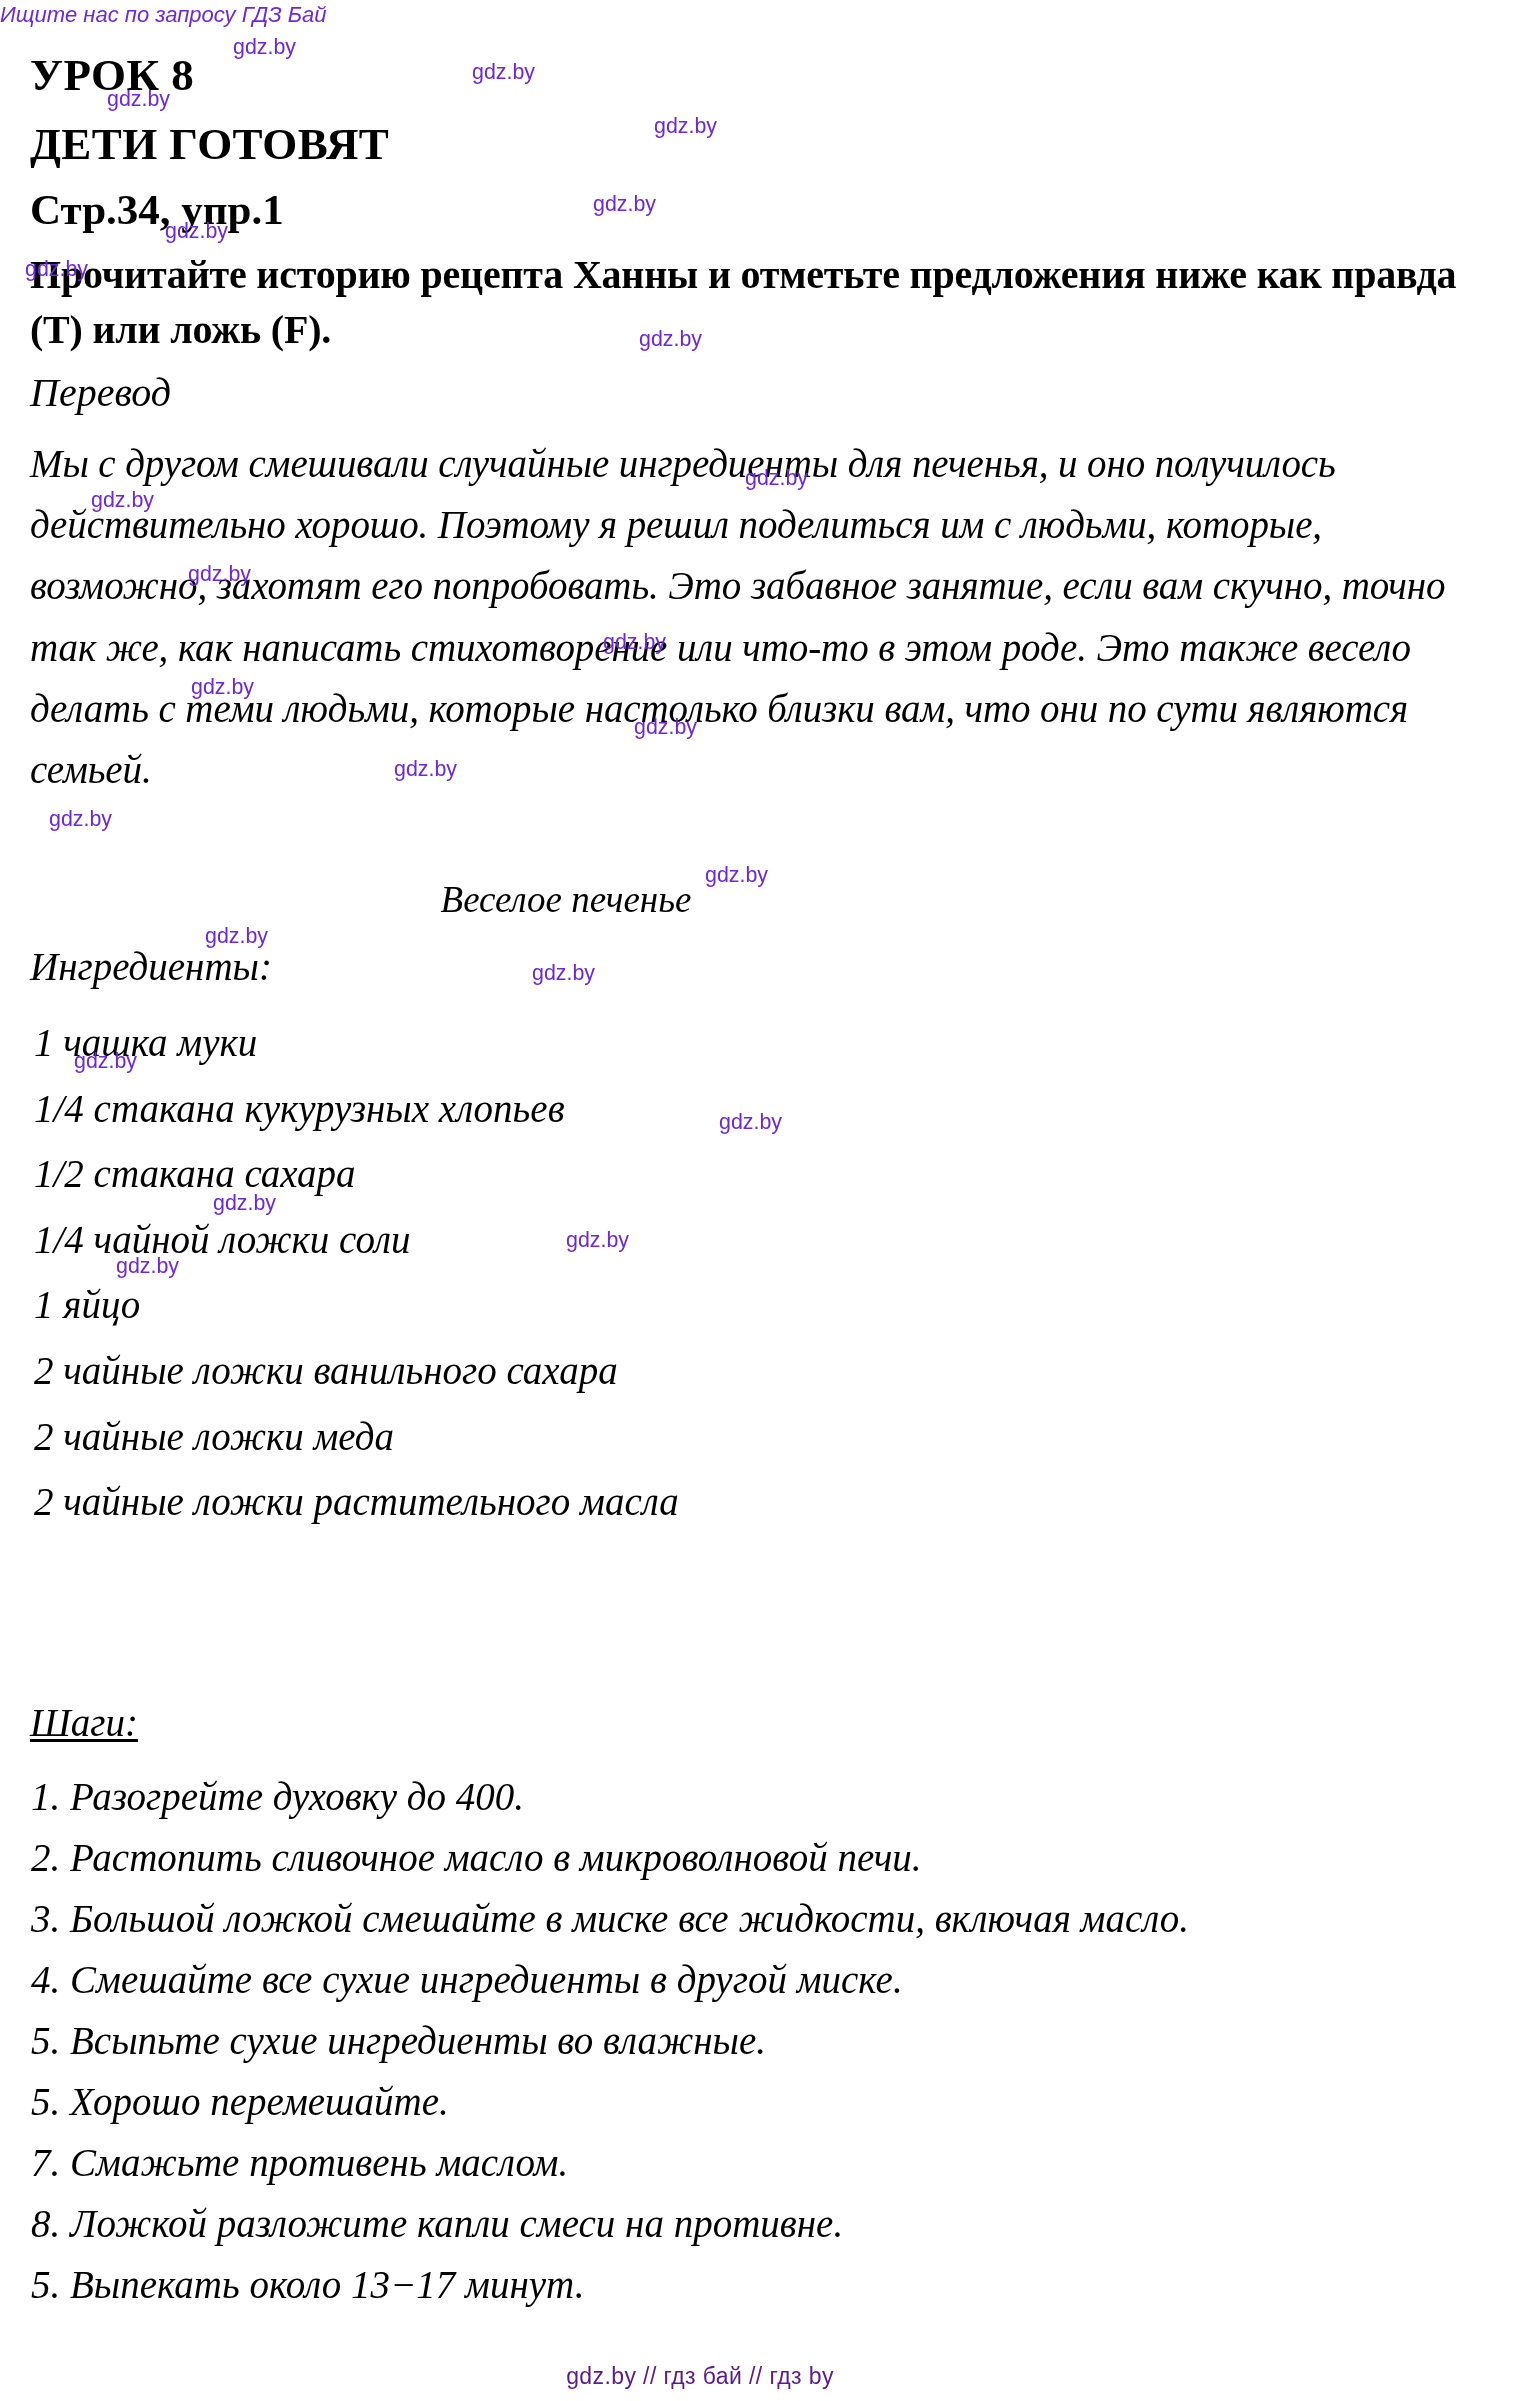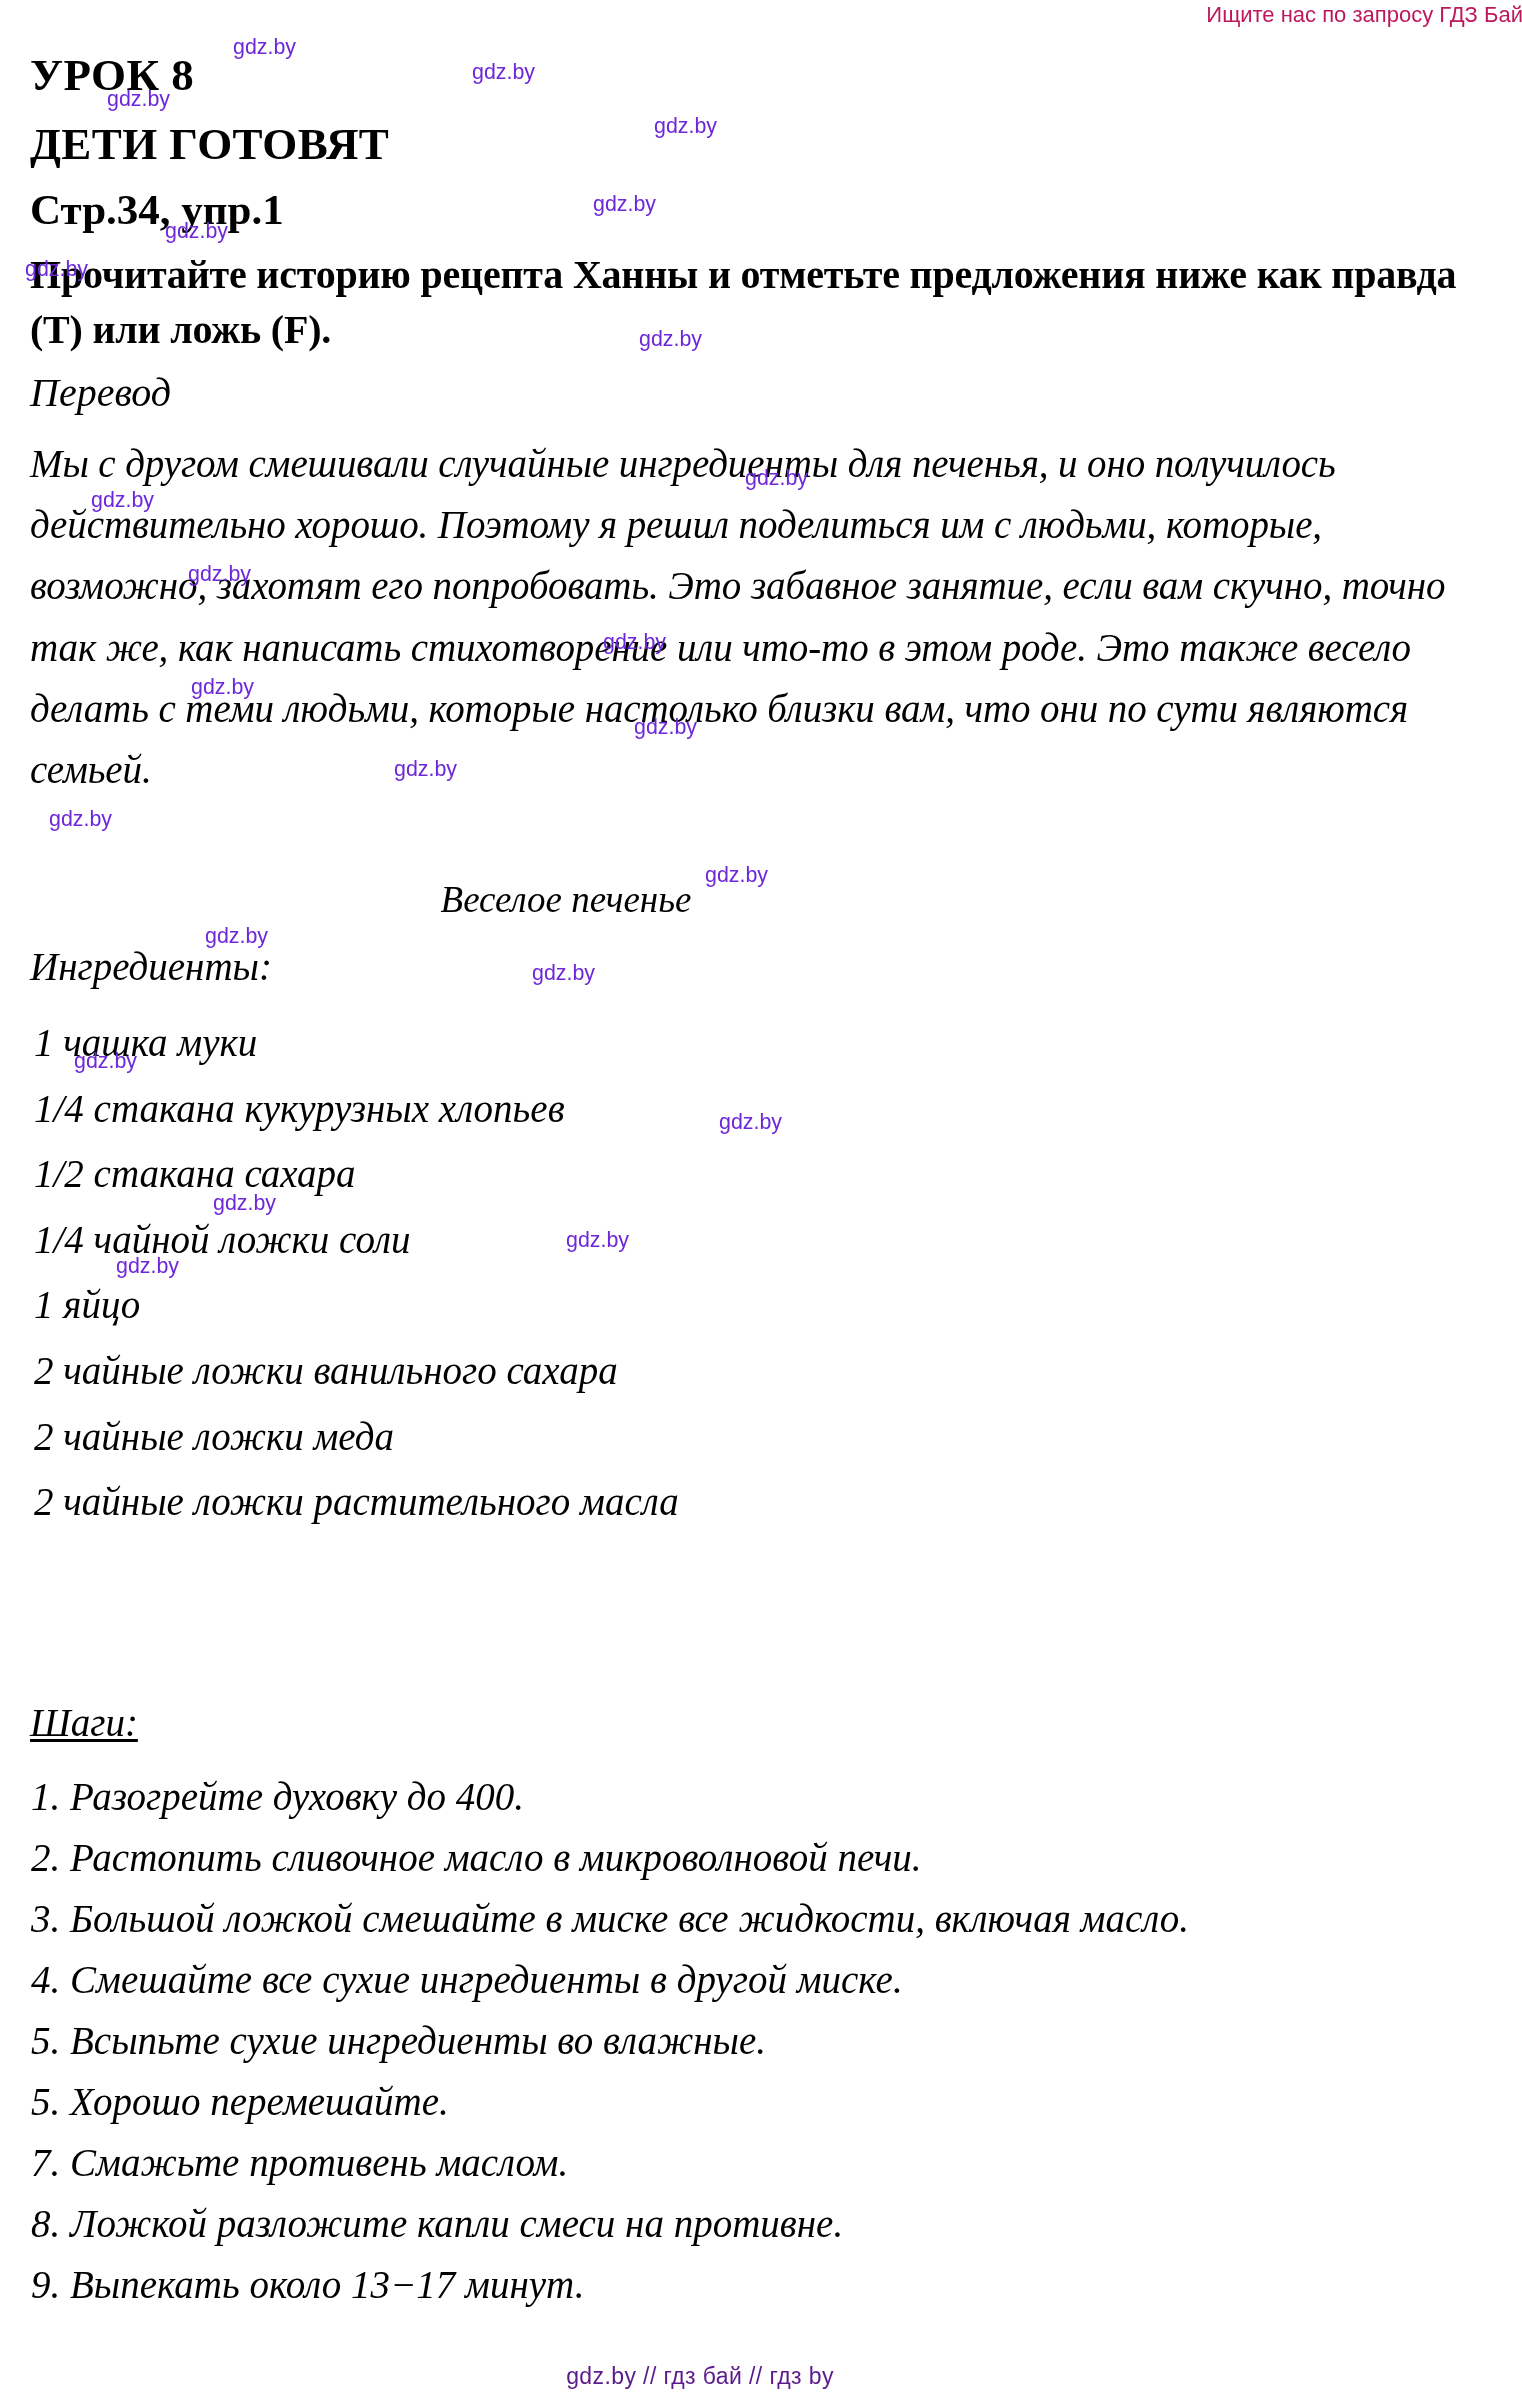--- a/index.html
+++ b/index.html
@@ -23,26 +23,27 @@
     width: 1523px;
     height: 2401px;
   }
 
   
   .promo-header {
     position: absolute;
     top: 1.6px;
     left: 0;
     width: 1523px;
-    text-align: right;
+    text-align: left;
     font-family: "Liberation Sans", "DejaVu Sans", sans-serif;
     font-size: 22px;
     font-weight: 400;
-    color: #be185d;
+    color: #6d28d9;
     letter-spacing: 0px;
+    font-style: italic;
   }
 
   
   .content {
     position: absolute;
     top: 0;
     left: 30px;
     width: 1470px;
   }
 
@@ -237,21 +238,21 @@
 
     <ol class="steps-list">
       <li>1. Разогрейте духовку до 400.</li>
       <li>2. Растопить сливочное масло в микроволновой печи.</li>
       <li>3. Большой ложкой смешайте в миске все жидкости, включая масло.</li>
       <li>4. Смешайте все сухие ингредиенты в другой миске.</li>
       <li>5. Всыпьте сухие ингредиенты во влажные.</li>
       <li>5. Хорошо перемешайте.</li>
       <li>7. Смажьте противень маслом.</li>
       <li>8. Ложкой разложите капли смеси на противне.</li>
-      <li>9. Выпекать около 13−17 минут.</li>
+      <li>5. Выпекать около 13−17 минут.</li>
     </ol>
 
   </div>
 
   <div id="watermark-layer">
       <div class="wm" style="left: 233px; top: 35px;">gdz.by</div>
       <div class="wm" style="left: 472px; top: 60px;">gdz.by</div>
       <div class="wm" style="left: 107px; top: 87px;">gdz.by</div>
       <div class="wm" style="left: 654px; top: 114px;">gdz.by</div>
       <div class="wm" style="left: 593px; top: 192px;">gdz.by</div>

